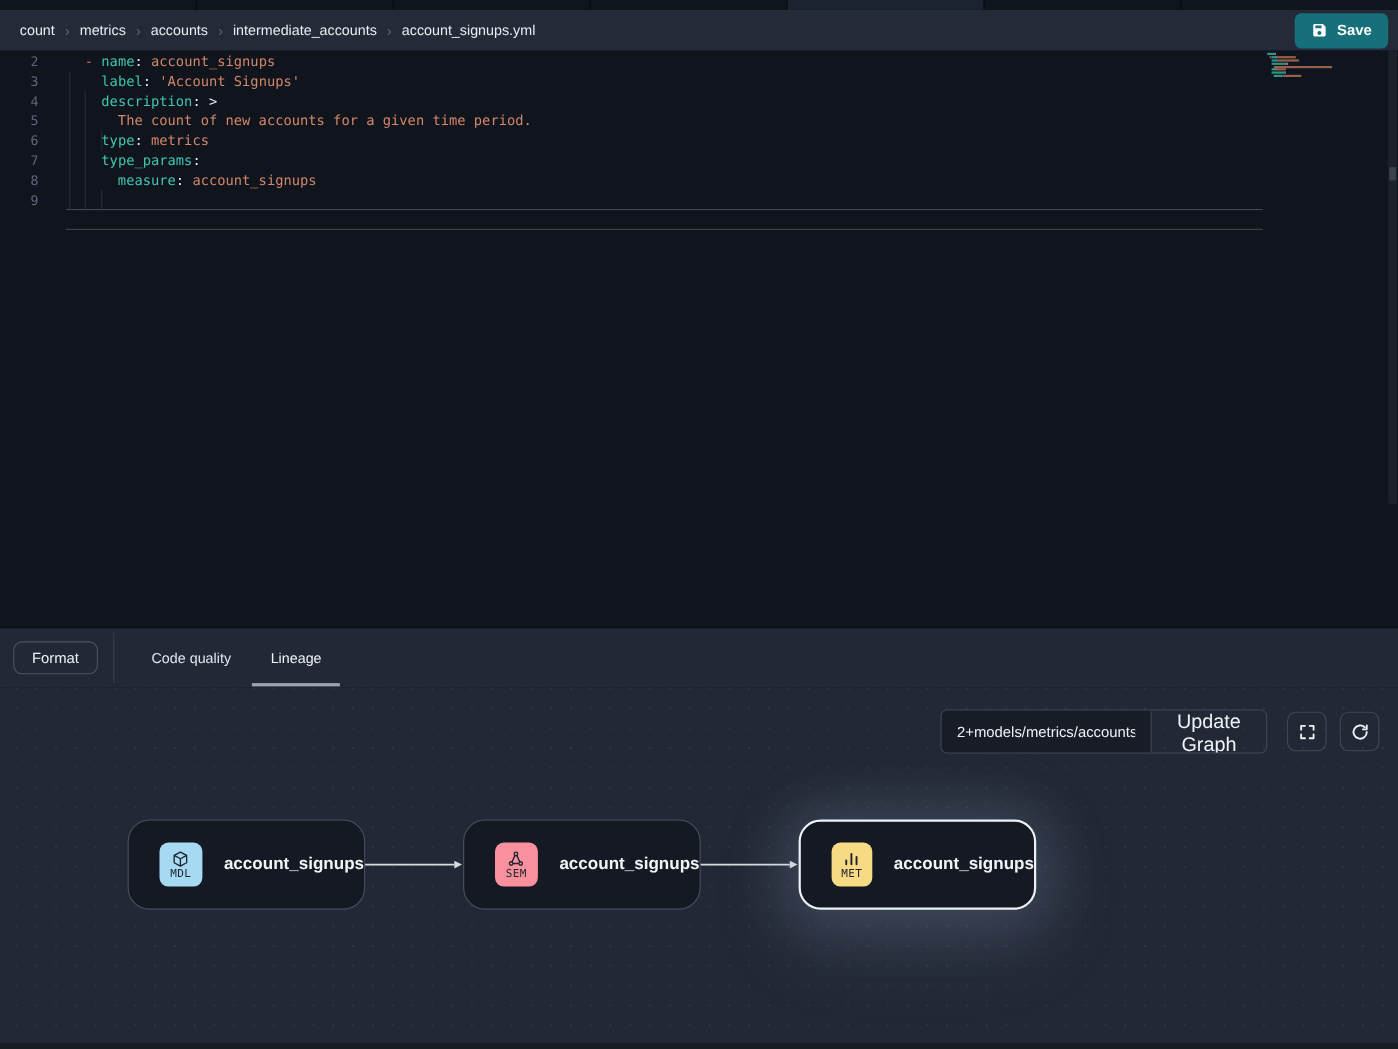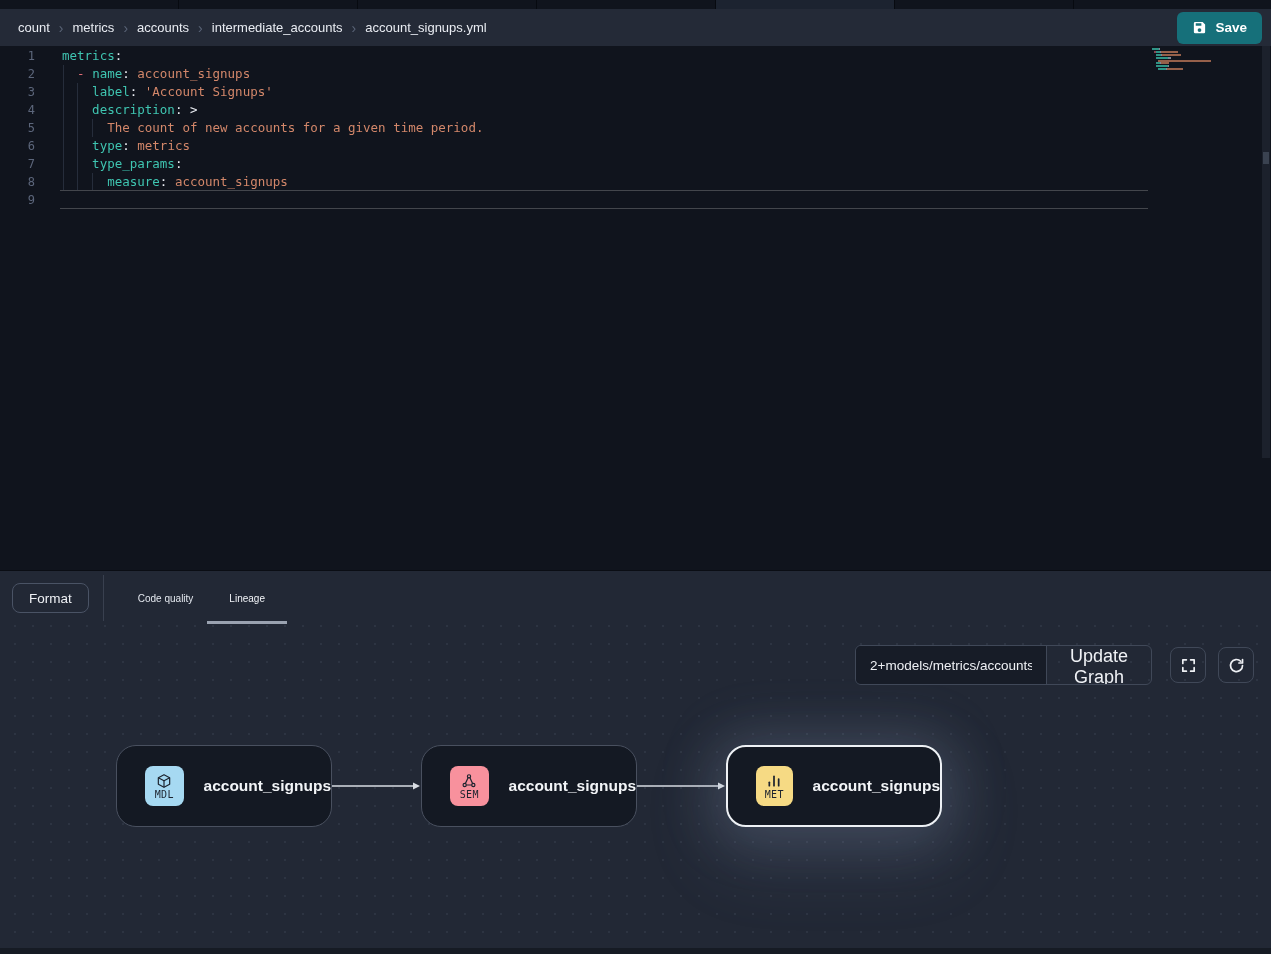--- a/index.html
+++ b/index.html
@@ -61,21 +61,21 @@
 
   
   .panel-header { position:absolute; left:0; top:570px; width:1271px; height:55px;
     background:#222835; border-top:1px solid #0a0d14; display:flex; align-items:center; }
   .format-btn { margin-left:12px; height:30px; padding:0 16px; background:transparent;
     border:1px solid #4a5365; border-radius:8px; color:#eef0f4;
     font-family:"Liberation Sans", sans-serif; font-size:13.5px; cursor:pointer; }
   .vdiv { width:1px; height:46px; background:#39404f; margin-left:14px; }
   .ptabs { display:flex; margin-left:32px; gap:32px; height:100%; align-items:center; }
   .ptab { position:relative; height:100%; display:flex; align-items:center; padding:0 2px;
-    font-size:10px; color:#e3e7ee; cursor:pointer; }
+    font-size:13px; color:#e3e7ee; cursor:pointer; }
   .ptab.active { color:#f2f4f8; }
   .ptab.active::after { content:""; position:absolute; left:50%; transform:translateX(-50%);
     bottom:1px; width:80px; height:3px; background:#9aa2b0; }
 
   
   .canvas { position:absolute; left:0; top:625px; width:1271px; height:323px; background:#222835;
     background-image:radial-gradient(#2d3442 1.2px, transparent 1.3px);
     background-size:18px 18px; background-position:6px 10px; overflow:visible; }
   .selector-group { position:absolute; left:855px; top:20px; height:40px; display:flex;
     border:1px solid #404858; border-radius:6px; overflow:hidden; }
@@ -136,21 +136,20 @@
         <svg width="15" height="15" viewBox="0 0 24 24" fill="#ffffff">
             <path d="M17 3H5a2 2 0 0 0-2 2v14a2 2 0 0 0 2 2h14a2 2 0 0 0 2-2V7l-4-4zM12 19a3 3 0 1 1 0-6 3 3 0 0 1 0 6zm3-10H6V5h9v4z"></path>
           </svg>
       </span>
       <span>Save</span>
     </button>
   </header>
 
   <div class="editor">
     <div id="code-lines">
-        <div class="code-row"><span class="lnum">1</span><span class="lcode"><span class="tok-k">metrics</span><span class="tok-p">:</span></span></div>
         <div class="code-row"><span class="lnum">2</span><span class="lcode"><span class="tok-w">  </span><span class="tok-d">- </span><span class="tok-k">name</span><span class="tok-p">:</span><span class="tok-v"> account_signups</span></span></div>
         <div class="code-row"><span class="lnum">3</span><span class="lcode"><span class="tok-w">    </span><span class="tok-k">label</span><span class="tok-p">:</span><span class="tok-s"> 'Account Signups'</span></span></div>
         <div class="code-row"><span class="lnum">4</span><span class="lcode"><span class="tok-w">    </span><span class="tok-k">description</span><span class="tok-p">:</span><span class="tok-p"> &gt;</span></span></div>
         <div class="code-row"><span class="lnum">5</span><span class="lcode"><span class="tok-w">      </span><span class="tok-v">The count of new accounts for a given time period.</span></span></div>
         <div class="code-row"><span class="lnum">6</span><span class="lcode"><span class="tok-w">    </span><span class="tok-k">type</span><span class="tok-p">:</span><span class="tok-v"> metrics</span></span></div>
         <div class="code-row"><span class="lnum">7</span><span class="lcode"><span class="tok-w">    </span><span class="tok-k">type_params</span><span class="tok-p">:</span></span></div>
         <div class="code-row"><span class="lnum">8</span><span class="lcode"><span class="tok-w">      </span><span class="tok-k">measure</span><span class="tok-p">:</span><span class="tok-v"> account_signups</span></span></div>
         <div class="code-row"><span class="lnum">9</span><span class="lcode"></span></div>
       </div>
     <div class="indent-guide ig0"></div>

